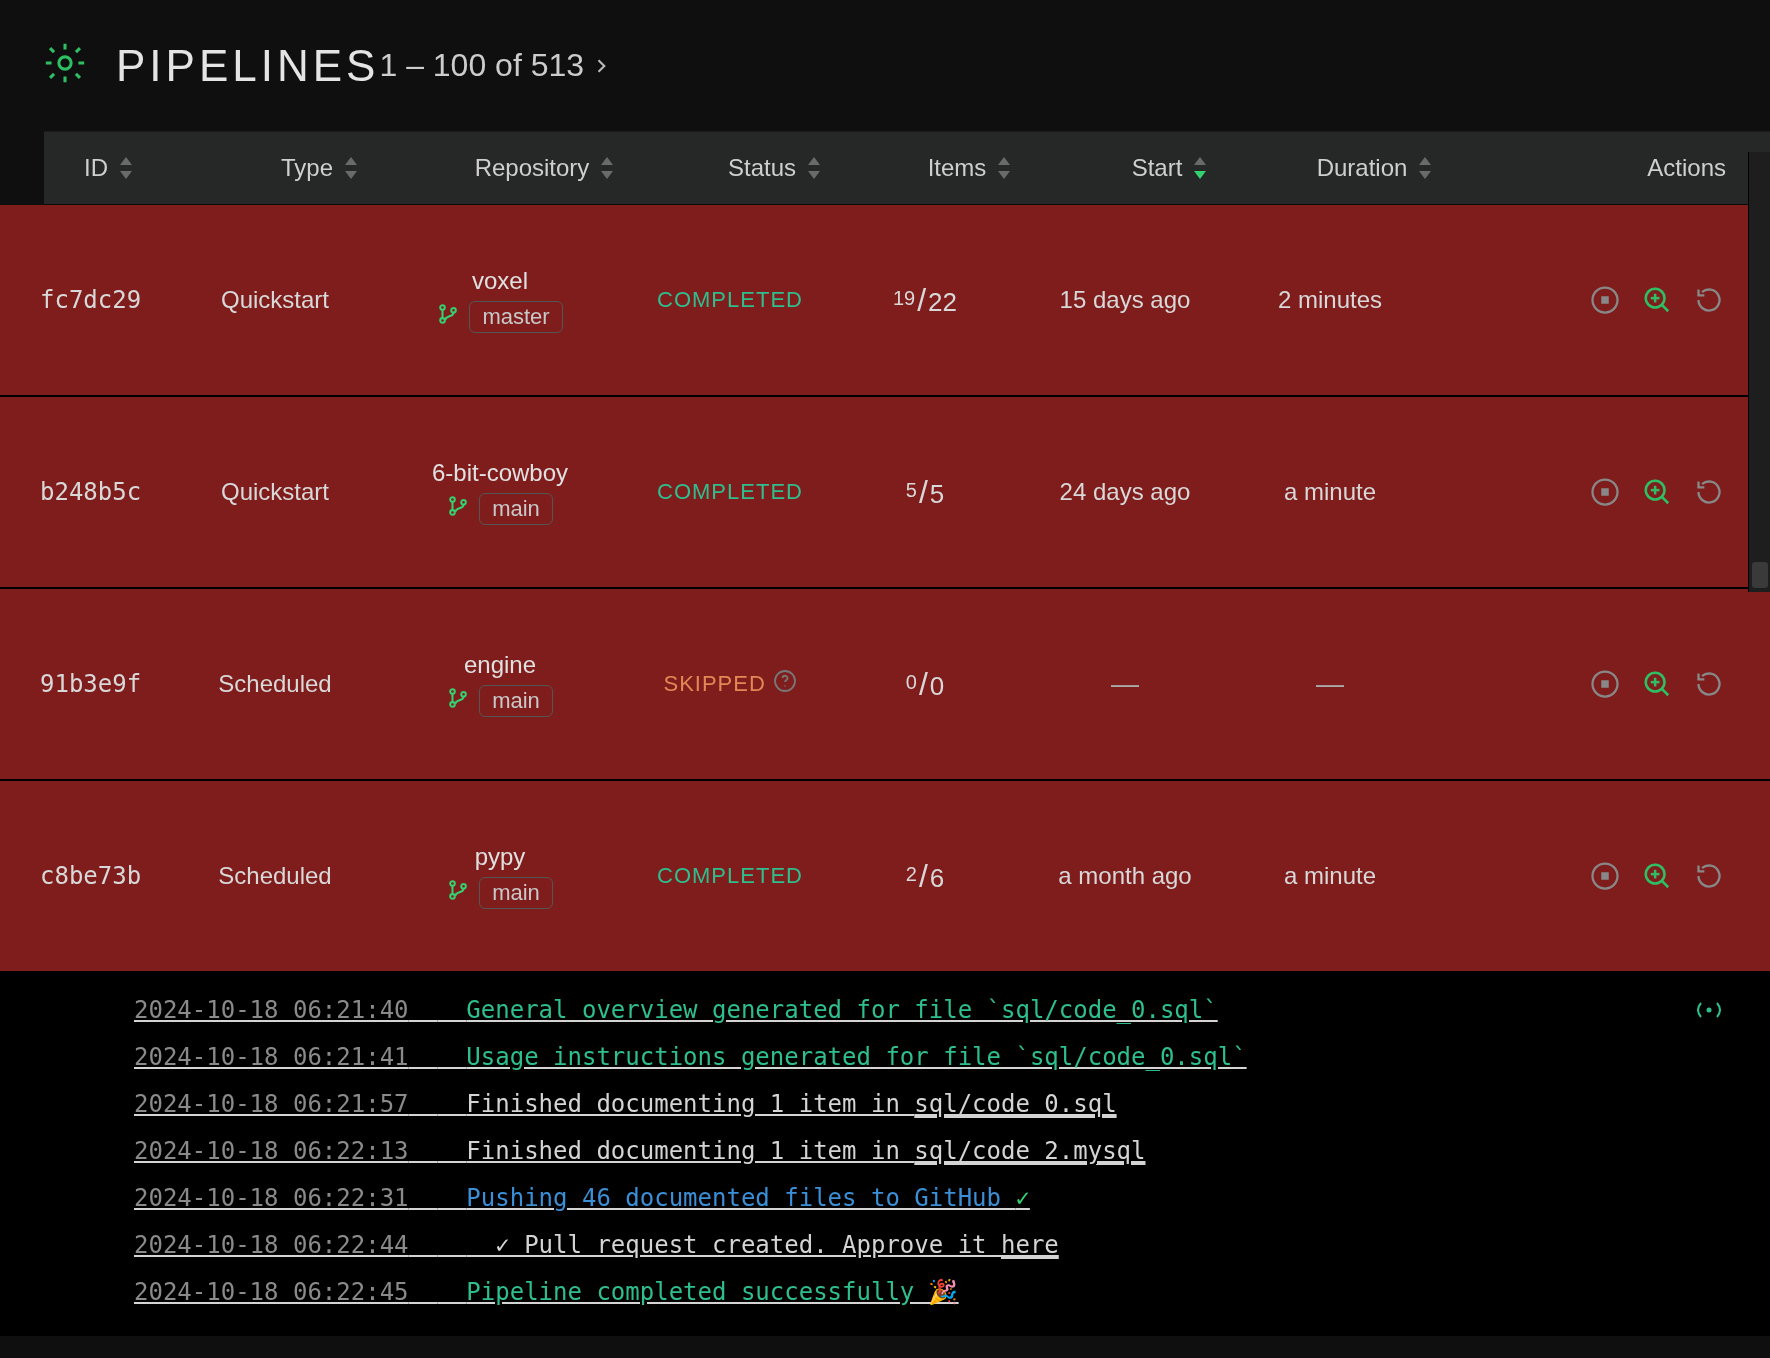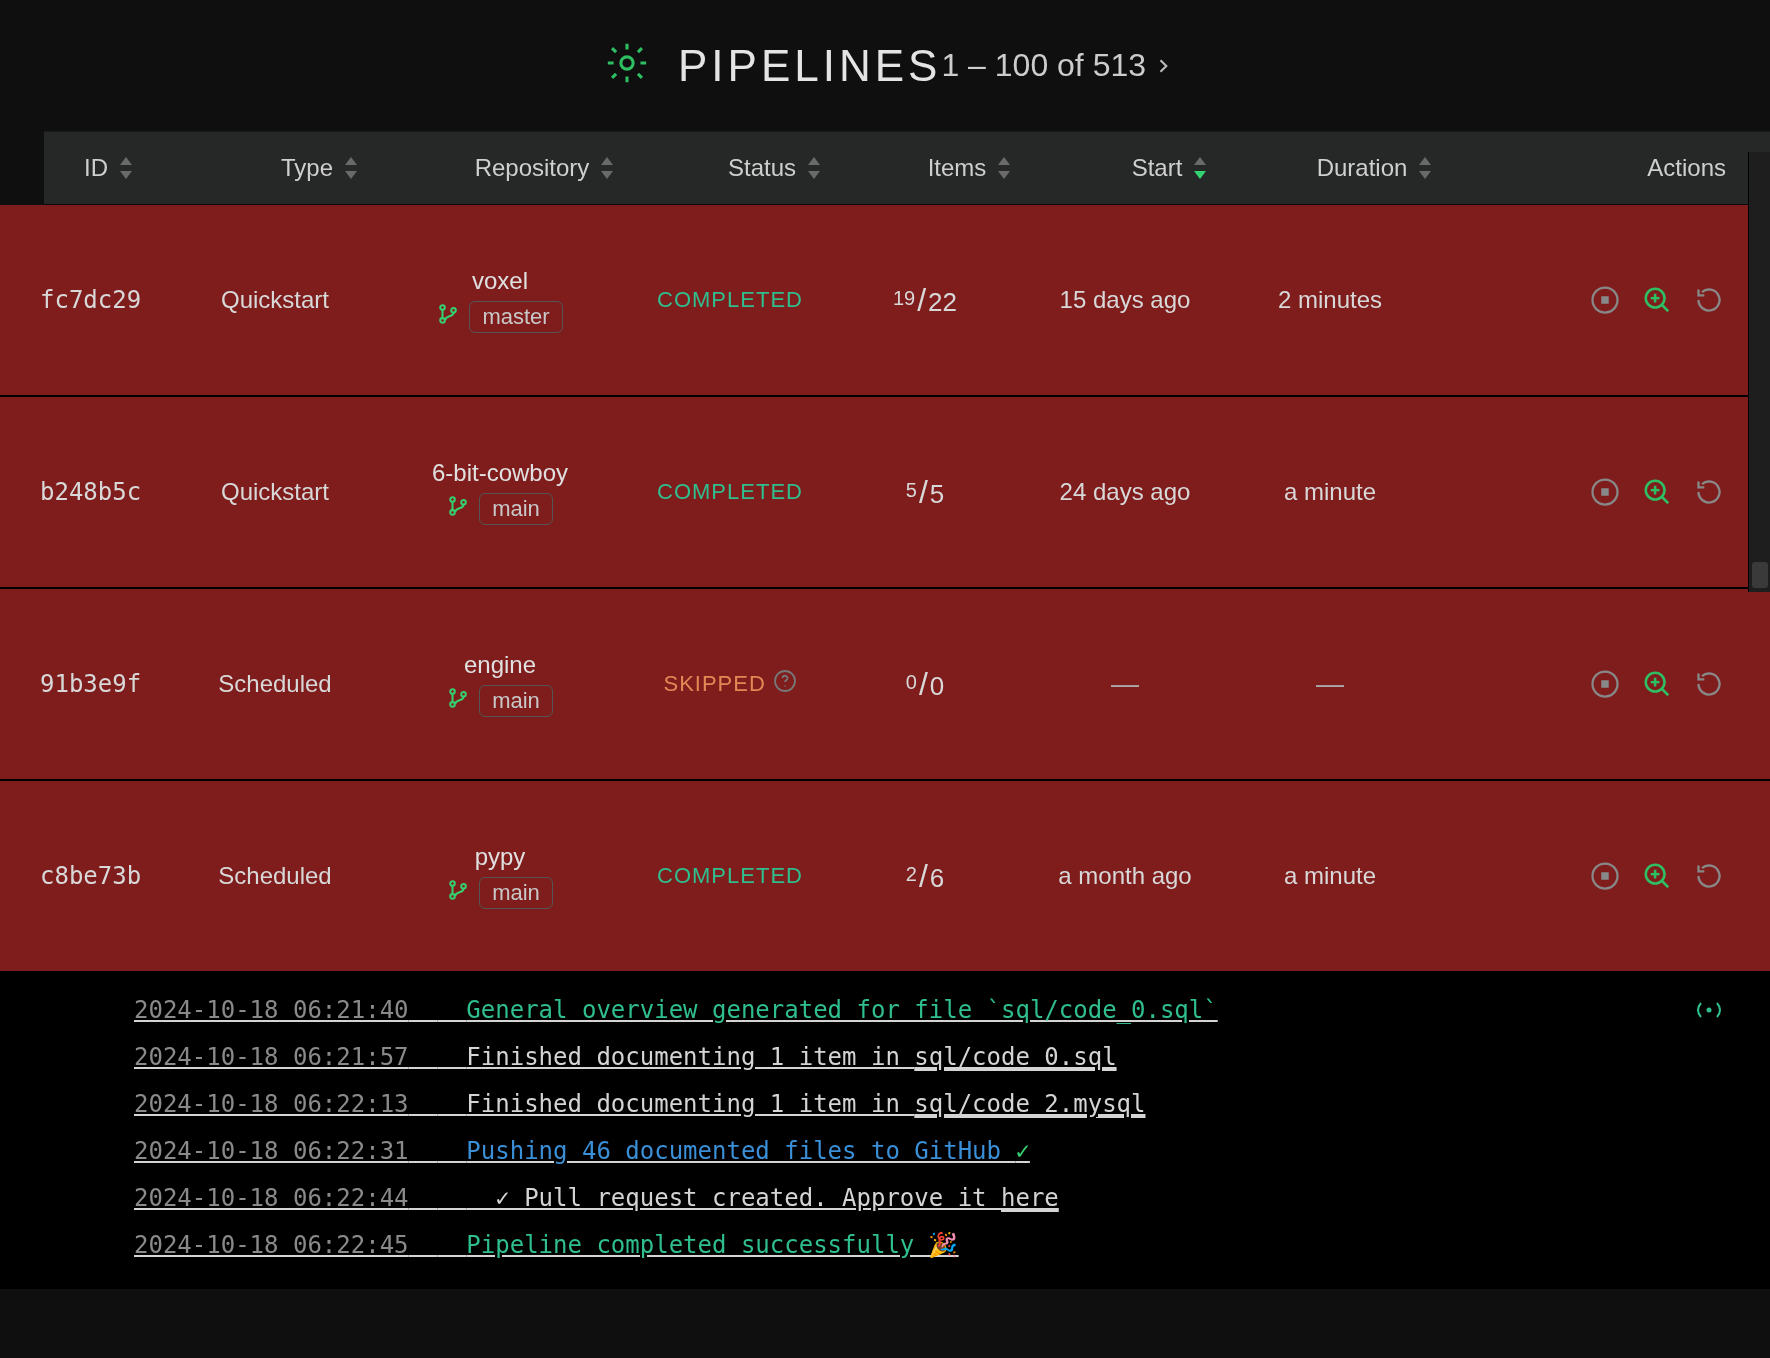--- a/index.html
+++ b/index.html
@@ -10,21 +10,21 @@
     font-size: 20px;
     width: 1770px;
     height: 1358px;
     overflow: hidden;
   }
 
   
   .header {
     display: flex;
     align-items: center;
-    justify-content: center;
+    justify-content: flex-start;
     padding: 40px 28px 40px 42px;
   }
   .header-left { display: flex; align-items: center; gap: 28px; }
   .header-title {
     font-size: 44px;
     font-weight: 500;
     letter-spacing: 4px;
     color: #e4e4e4;
   }
   .header-right { display: flex; align-items: center; color: #bbb; font-size: 32px; }
@@ -444,20 +444,21 @@
 
 <div class="log-pane" id="log-pane">
   <span class="live-badge">
     <svg width="34" height="24" viewBox="0 0 34 24" fill="none" stroke="#2fbf8f" stroke-width="2">
       <path d="M9 5 Q3 12 9 19"></path>
         <path d="M25 5 Q31 12 25 19"></path>
       <circle cx="17" cy="12" r="2.5" fill="#2fbf8f" stroke="none"></circle>
     </svg>
   </span>
 <div class="log-line"><span class="ts">2024-10-18 06:21:40</span>  <span class="hash"><b2fbf52></b2fbf52></span>  <span class="msg-green">General overview generated for file `sql/code_0.sql`</span></div>
+    <div class="log-line"><span class="ts">2024-10-18 06:21:41</span>  <span class="hash"><b2fbf52></b2fbf52></span>  <span class="msg-green">Usage instructions generated for file `sql/code_0.sql`</span></div>
     <div class="log-line"><span class="ts">2024-10-18 06:21:57</span>  <span class="hash"><b2fbf52></b2fbf52></span>  <span class="msg-white">Finished documenting 1 item in <span class="underline">sql/code_0.sql</span></span></div>
     <div class="log-line"><span class="ts">2024-10-18 06:22:13</span>  <span class="hash"><b2fbf52></b2fbf52></span>  <span class="msg-white">Finished documenting 1 item in <span class="underline">sql/code_2.mysql</span></span></div>
     <div class="log-line"><span class="ts">2024-10-18 06:22:31</span>  <span class="hash"><b2fbf52></b2fbf52></span>  <span class="msg-blue">Pushing 46 documented files to GitHub </span><span class="check-green">✓</span></div>
     <div class="log-line"><span class="ts">2024-10-18 06:22:44</span>  <span class="hash"><b2fbf52></b2fbf52></span>  <span class="msg-white">  ✓ Pull request created. Approve it <span class="underline">here</span></span></div>
     <div class="log-line"><span class="ts">2024-10-18 06:22:45</span>  <span class="hash"><b2fbf52></b2fbf52></span>  <span class="msg-green">Pipeline completed successfully 🎉</span></div>
   </div>
 
 <div class="scroll-stub">
   <div class="scroll-thumb"></div>
 </div>

